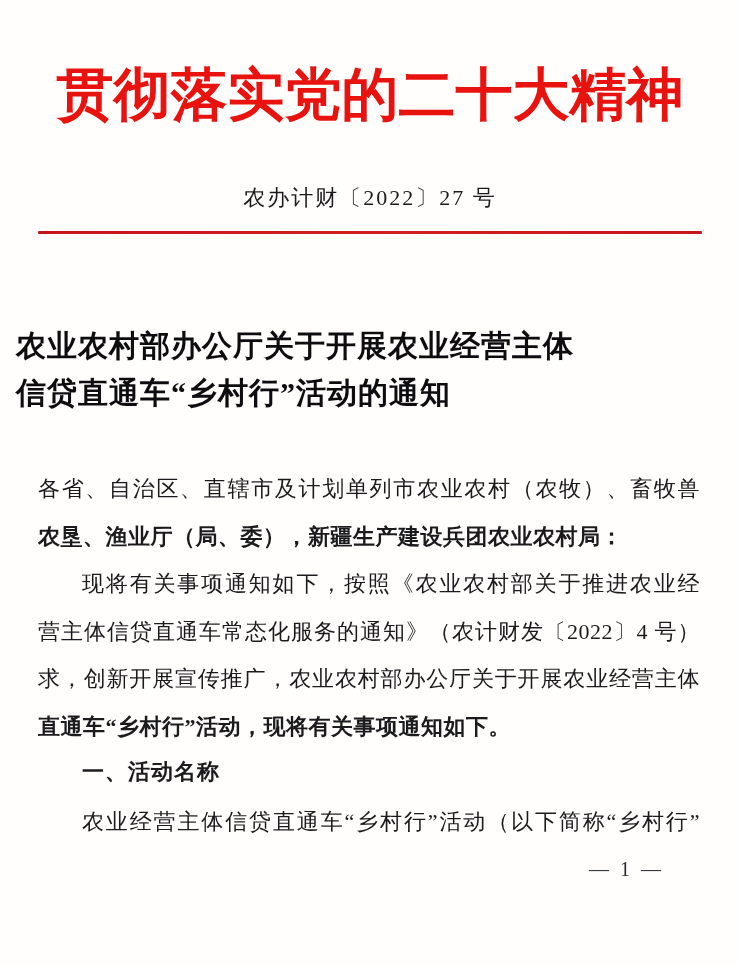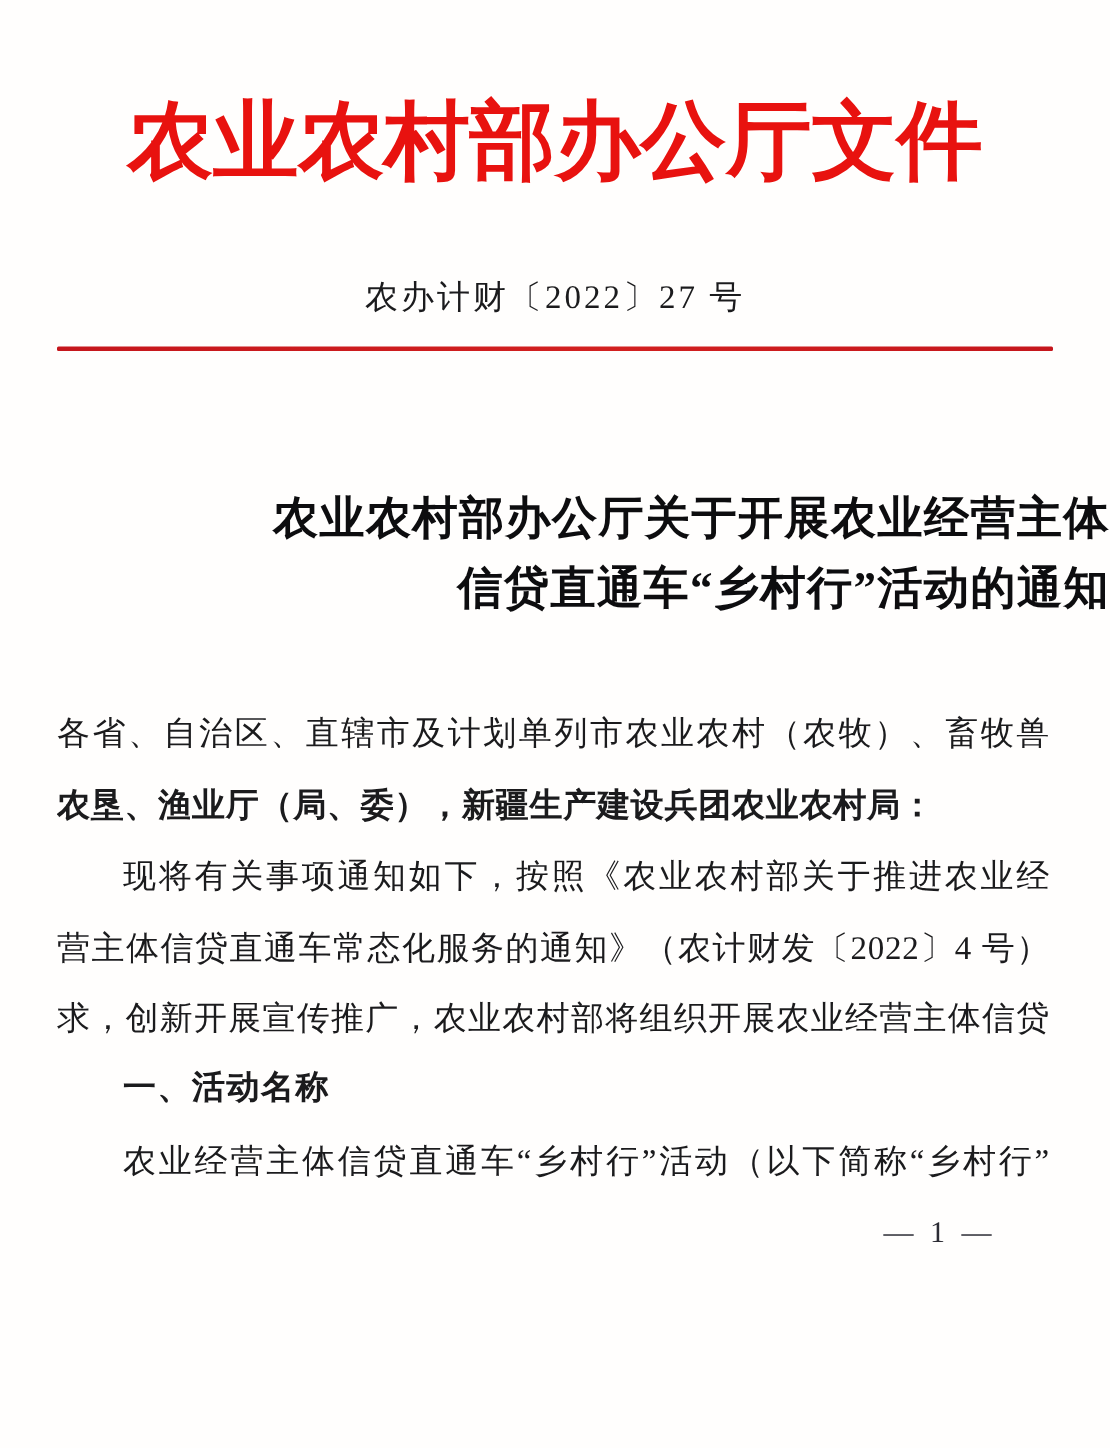--- a/index.html
+++ b/index.html
@@ -45,26 +45,27 @@
   .divider{
     margin:17px auto 0 auto;
     width:664px;
     height:3px;
     background:linear-gradient(90deg,var(--divider-red),#d2201f 55%,var(--divider-red));
     border-radius:1px;
   }
   
   .doc-title{
     margin-top:88px;
-    text-align:right;
+    text-align:left;
     color:#0d0d0f;
     font-weight:bold;
     font-size:30px;
     line-height:47px;
     letter-spacing:1px;
+    padding-left:16px;
   }
   
   .body-text{
     margin:49px 40px 0 38px;
     color:var(--ink);
     font-size:22px;
   }
   .line{
     height:47.5px;
     line-height:47.5px;
@@ -98,36 +99,37 @@
     font-size:20px;
     line-height:30px;
     letter-spacing:3px;
   }
 </style>
 </head>
 <body>
 
 <div class="page">
 
-  <div class="banner">农业农村部办公厅文件</div>
+  <div class="banner">贯彻落实党的二十大精神</div>
 
   <div class="doc-number">农办计财〔2022〕27 号</div>
 
   <div class="divider"></div>
 
   <div class="doc-title">
     <div>农业农村部办公厅关于开展农业经营主体</div>
     <div>信贷直通车“乡村行”活动的通知</div>
   </div>
 
   <div class="body-text">
     <div class="line">各省、自治区、直辖市及计划单列市农业农村（农牧）、畜牧兽医、</div>
     <div class="line left">农垦、渔业厅（局、委），新疆生产建设兵团农业农村局：</div>
     <div class="line indent">现将有关事项通知如下，按照《农业农村部关于推进农业经</div>
     <div class="line">营主体信贷直通车常态化服务的通知》（农计财发〔2022〕4 号）要</div>
-    <div class="line">求，创新开展宣传推广，农业农村部将组织开展农业经营主体信贷</div>
+    <div class="line">求，创新开展宣传推广，农业农村部办公厅关于开展农业经营主体</div>
+    <div class="line left">直通车“乡村行”活动，现将有关事项通知如下。</div>
     <div class="line indent heading">一、活动名称</div>
     <div class="line indent">农业经营主体信贷直通车“乡村行”活动（以下简称“乡村行”</div>
   </div>
 
   <div class="footer">— 1 —</div>
 
 </div>
 
 </body></html>

